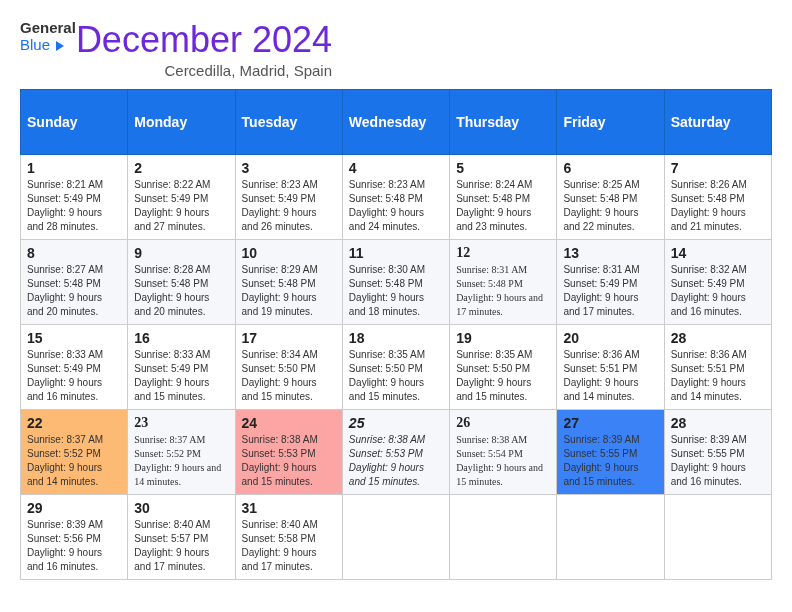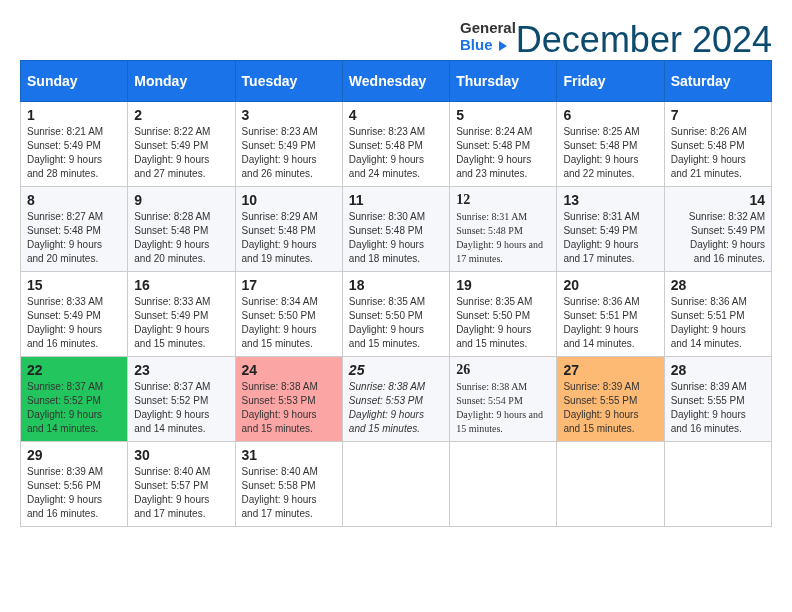--- a/index.html
+++ b/index.html
@@ -5,53 +5,54 @@
     * { box-sizing: border-box; margin: 0; padding: 0; }
     body {
       font-family: Arial, sans-serif;
       background: #fff;
       width: 792px;
       min-height: 612px;
       padding: 20px;
     }
     .header {
       display: flex;
-      justify-content: flex-end;
+      justify-content: flex-start;
       align-items: flex-start;
+      margin-bottom: 10px;
     }
     .logo {
       display: flex;
       align-items: center;
       gap: 4px;
     }
     .title-block {
       text-align: right;
     }
     .month-title {
       font-size: 36px;
       font-weight: normal;
-      color: #0c4a6e;
+      color: #6d28d9;
       line-height: 1.1;
     }
     .location {
       font-size: 15px;
       color: #555;
       margin-top: 2px;
     }
     .calendar {
       width: 100%;
       border-collapse: collapse;
       border: 1px solid #ccc;
     }
     .calendar th {
       background: #1a73e8;
       color: #fff;
       font-size: 14px;
       font-weight: bold;
-      padding: 12px 6px;
+      padding: 24px 6px;
       text-align: left;
       border: 1px solid #1565c0;
     }
     .calendar td {
       vertical-align: top;
       border: 1px solid #ccc;
       padding: 5px 6px;
       width: calc(100% / 7);
       min-height: 80px;
       background: #fff;
@@ -75,25 +76,26 @@
       background: #fff !important;
     }
   </style>
 </head>
 <body>
 
 <div class="header">
   <div class="logo">
   <div style="line-height:1.1">
     <div style="font-size:15px;font-weight:bold;color:#333;font-family:Arial">General</div>
-    <div style="font-size:15px;font-weight:bold;color:#1a73e8;font-family:Arial">Blue <span style="display:inline-block;width:0;height:0;border-left:8px solid #1a73e8;border-top:5px solid transparent;border-bottom:5px solid transparent;vertical-align:middle;margin-left:2px;"></span></div>
+    <div style="font-size:15px;font-weight:normal;color:#1a73e8;font-family:Arial">Blue <span style="display:inline-block;width:0;height:0;border-left:8px solid #1a73e8;border-top:5px solid transparent;border-bottom:5px solid transparent;vertical-align:middle;margin-left:2px;"></span></div>
   </div>
 </div>
   <div class="title-block">
     <div class="month-title">December 2024</div>
+    <div class="location">Cercedilla, Madrid, Spain</div>
   </div>
 </div>
 
 <table class="calendar">
   <thead>
     <tr>
     <th>Sunday</th>
         <th>Monday</th>
         <th>Tuesday</th>
         <th>Wednesday</th>
@@ -203,21 +205,21 @@
         </div>
       </td>
         <td style="background: rgb(245, 247, 250);">
         <span class="day-number">13</span>
         <div class="day-info">
           Sunrise: 8:31 AM<br>
           Sunset: 5:49 PM<br>
           Daylight: 9 hours and 17 minutes.
         </div>
       </td>
-        <td style="background: rgb(245, 247, 250); text-align: right;">
+        <td style="background: rgb(245, 247, 250);">
         <span class="day-number">14</span>
         <div class="day-info">
           Sunrise: 8:32 AM<br>
           Sunset: 5:49 PM<br>
           Daylight: 9 hours and 16 minutes.
         </div>
       </td>
       </tr>
       <tr>
         <td>
@@ -271,29 +273,29 @@
         <td>
         <span class="day-number">28</span>
         <div class="day-info">
           Sunrise: 8:36 AM<br>
           Sunset: 5:51 PM<br>
           Daylight: 9 hours and 14 minutes.
         </div>
       </td>
       </tr>
       <tr style="background: rgb(245, 247, 250);">
-        <td style="background: #22c55e;">
+        <td style="background: #fdba74;">
         <span class="day-number">22</span>
         <div class="day-info">
           Sunrise: 8:37 AM<br>
           Sunset: 5:52 PM<br>
           Daylight: 9 hours and 14 minutes.
         </div>
       </td>
-        <td style="background: rgb(245, 247, 250);">
+        <td style="background: rgb(245, 247, 250); font-family: Liberation Serif, serif;">
         <span class="day-number">23</span>
         <div class="day-info">
           Sunrise: 8:37 AM<br>
           Sunset: 5:52 PM<br>
           Daylight: 9 hours and 14 minutes.
         </div>
       </td>
         <td style="background: #fca5a5;">
         <span class="day-number">24</span>
         <div class="day-info">
@@ -311,21 +313,21 @@
         </div>
       </td>
         <td style="background: rgb(245, 247, 250); font-family: Liberation Serif, serif;">
         <span class="day-number">26</span>
         <div class="day-info">
           Sunrise: 8:38 AM<br>
           Sunset: 5:54 PM<br>
           Daylight: 9 hours and 15 minutes.
         </div>
       </td>
-        <td style="background: #fdba74;">
+        <td style="background: #3b82f6;">
         <span class="day-number">27</span>
         <div class="day-info">
           Sunrise: 8:39 AM<br>
           Sunset: 5:55 PM<br>
           Daylight: 9 hours and 15 minutes.
         </div>
       </td>
         <td style="background: rgb(245, 247, 250);">
         <span class="day-number">28</span>
         <div class="day-info">

